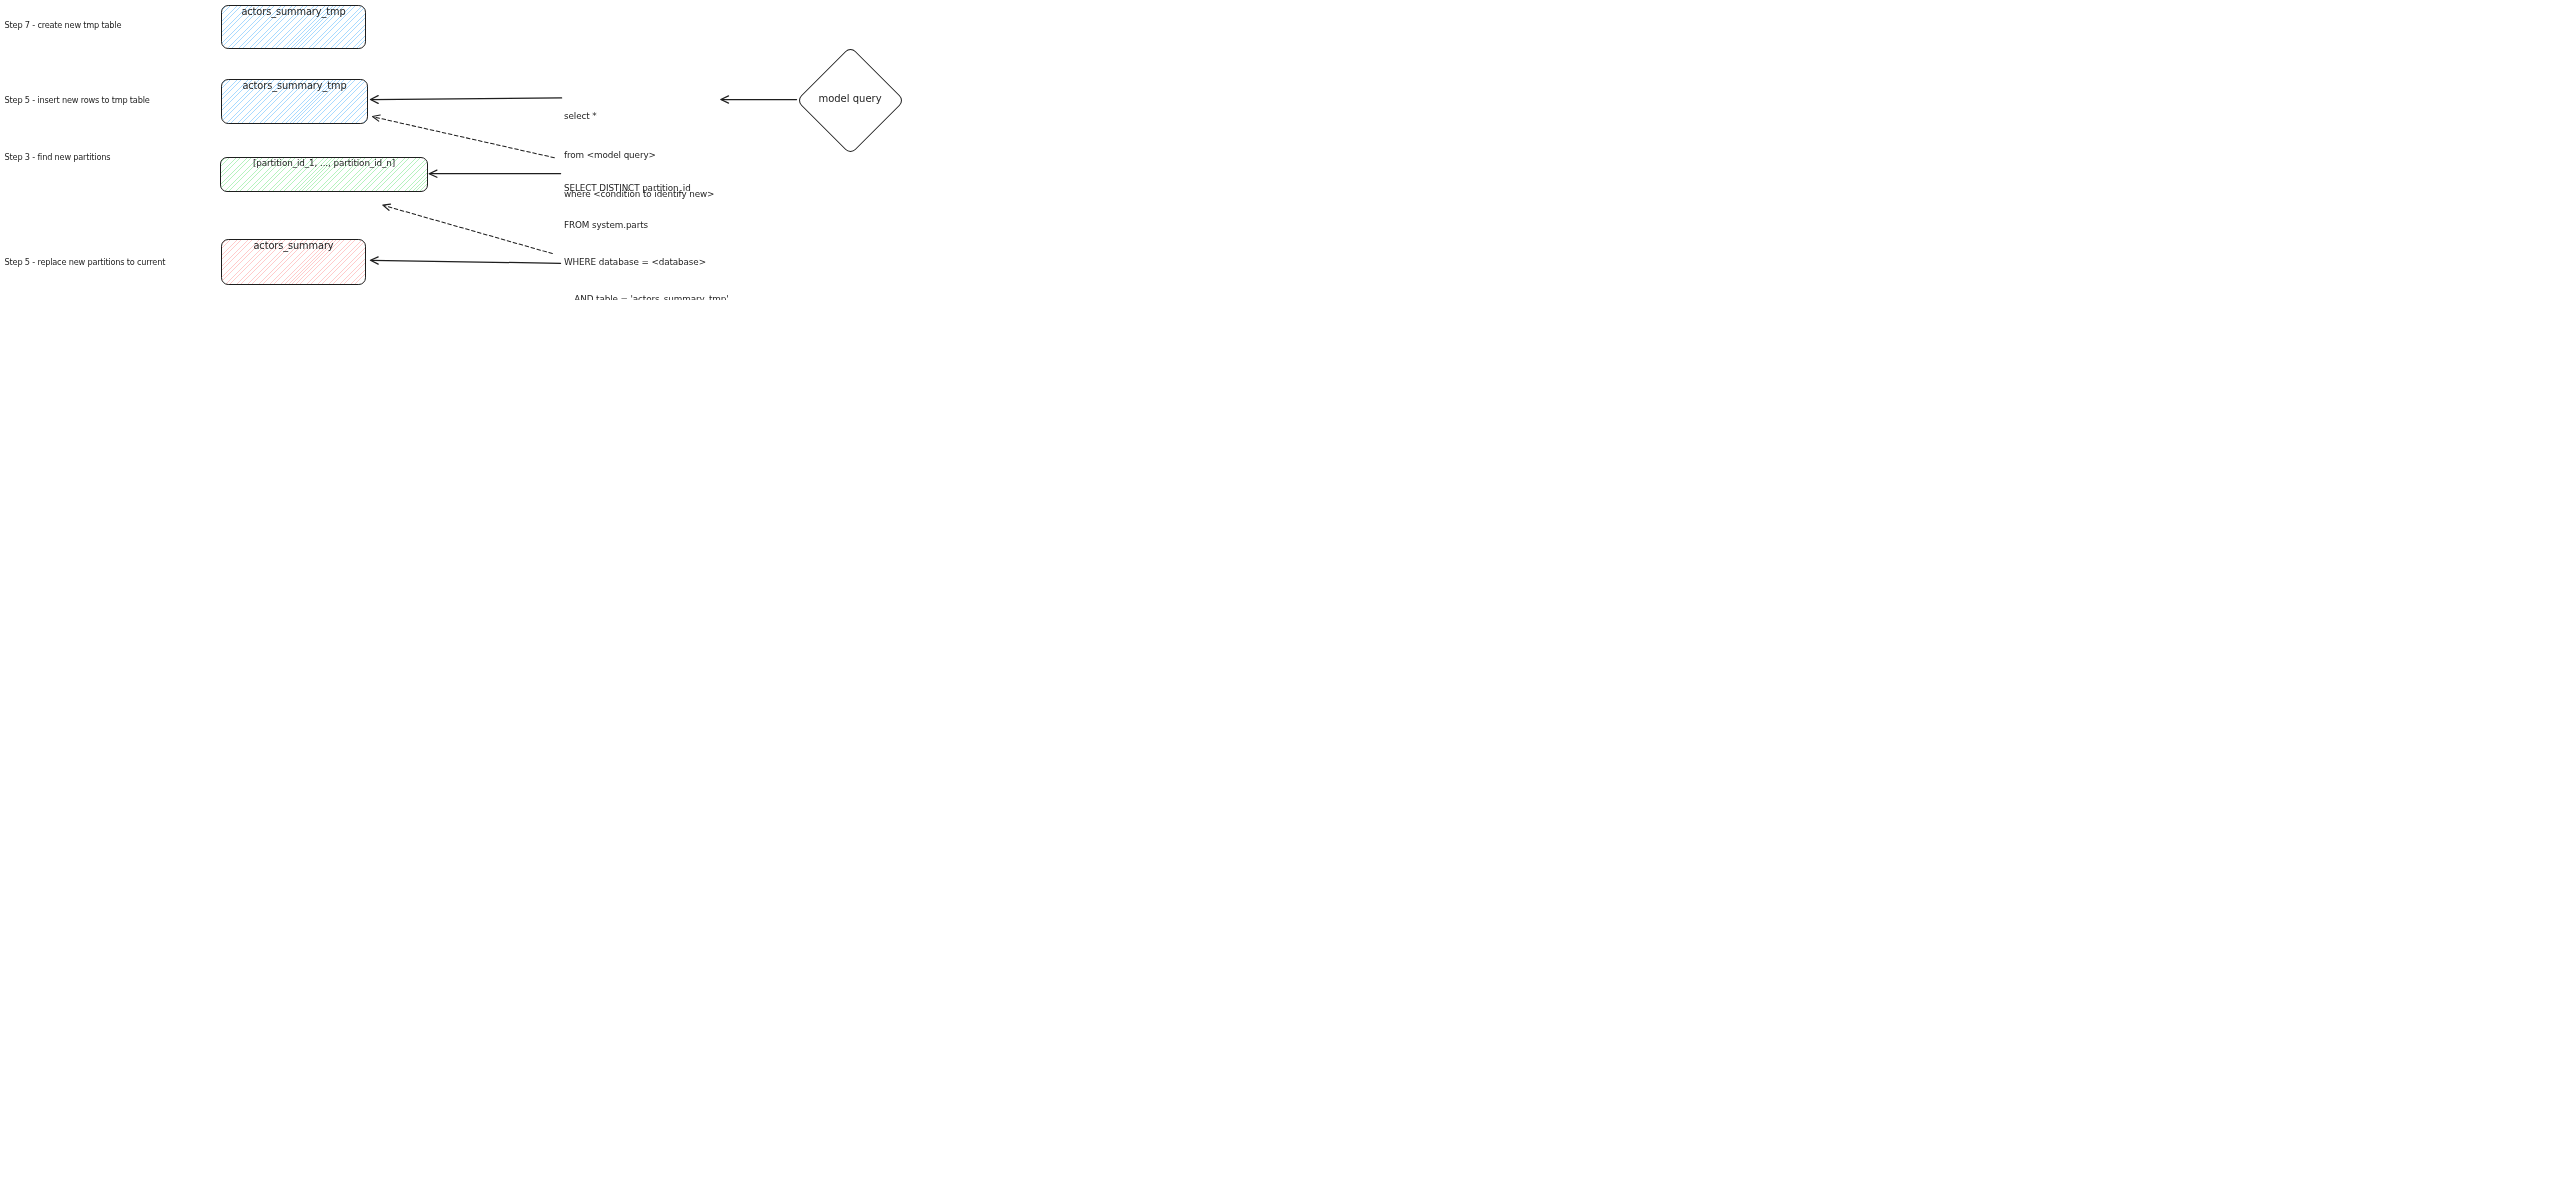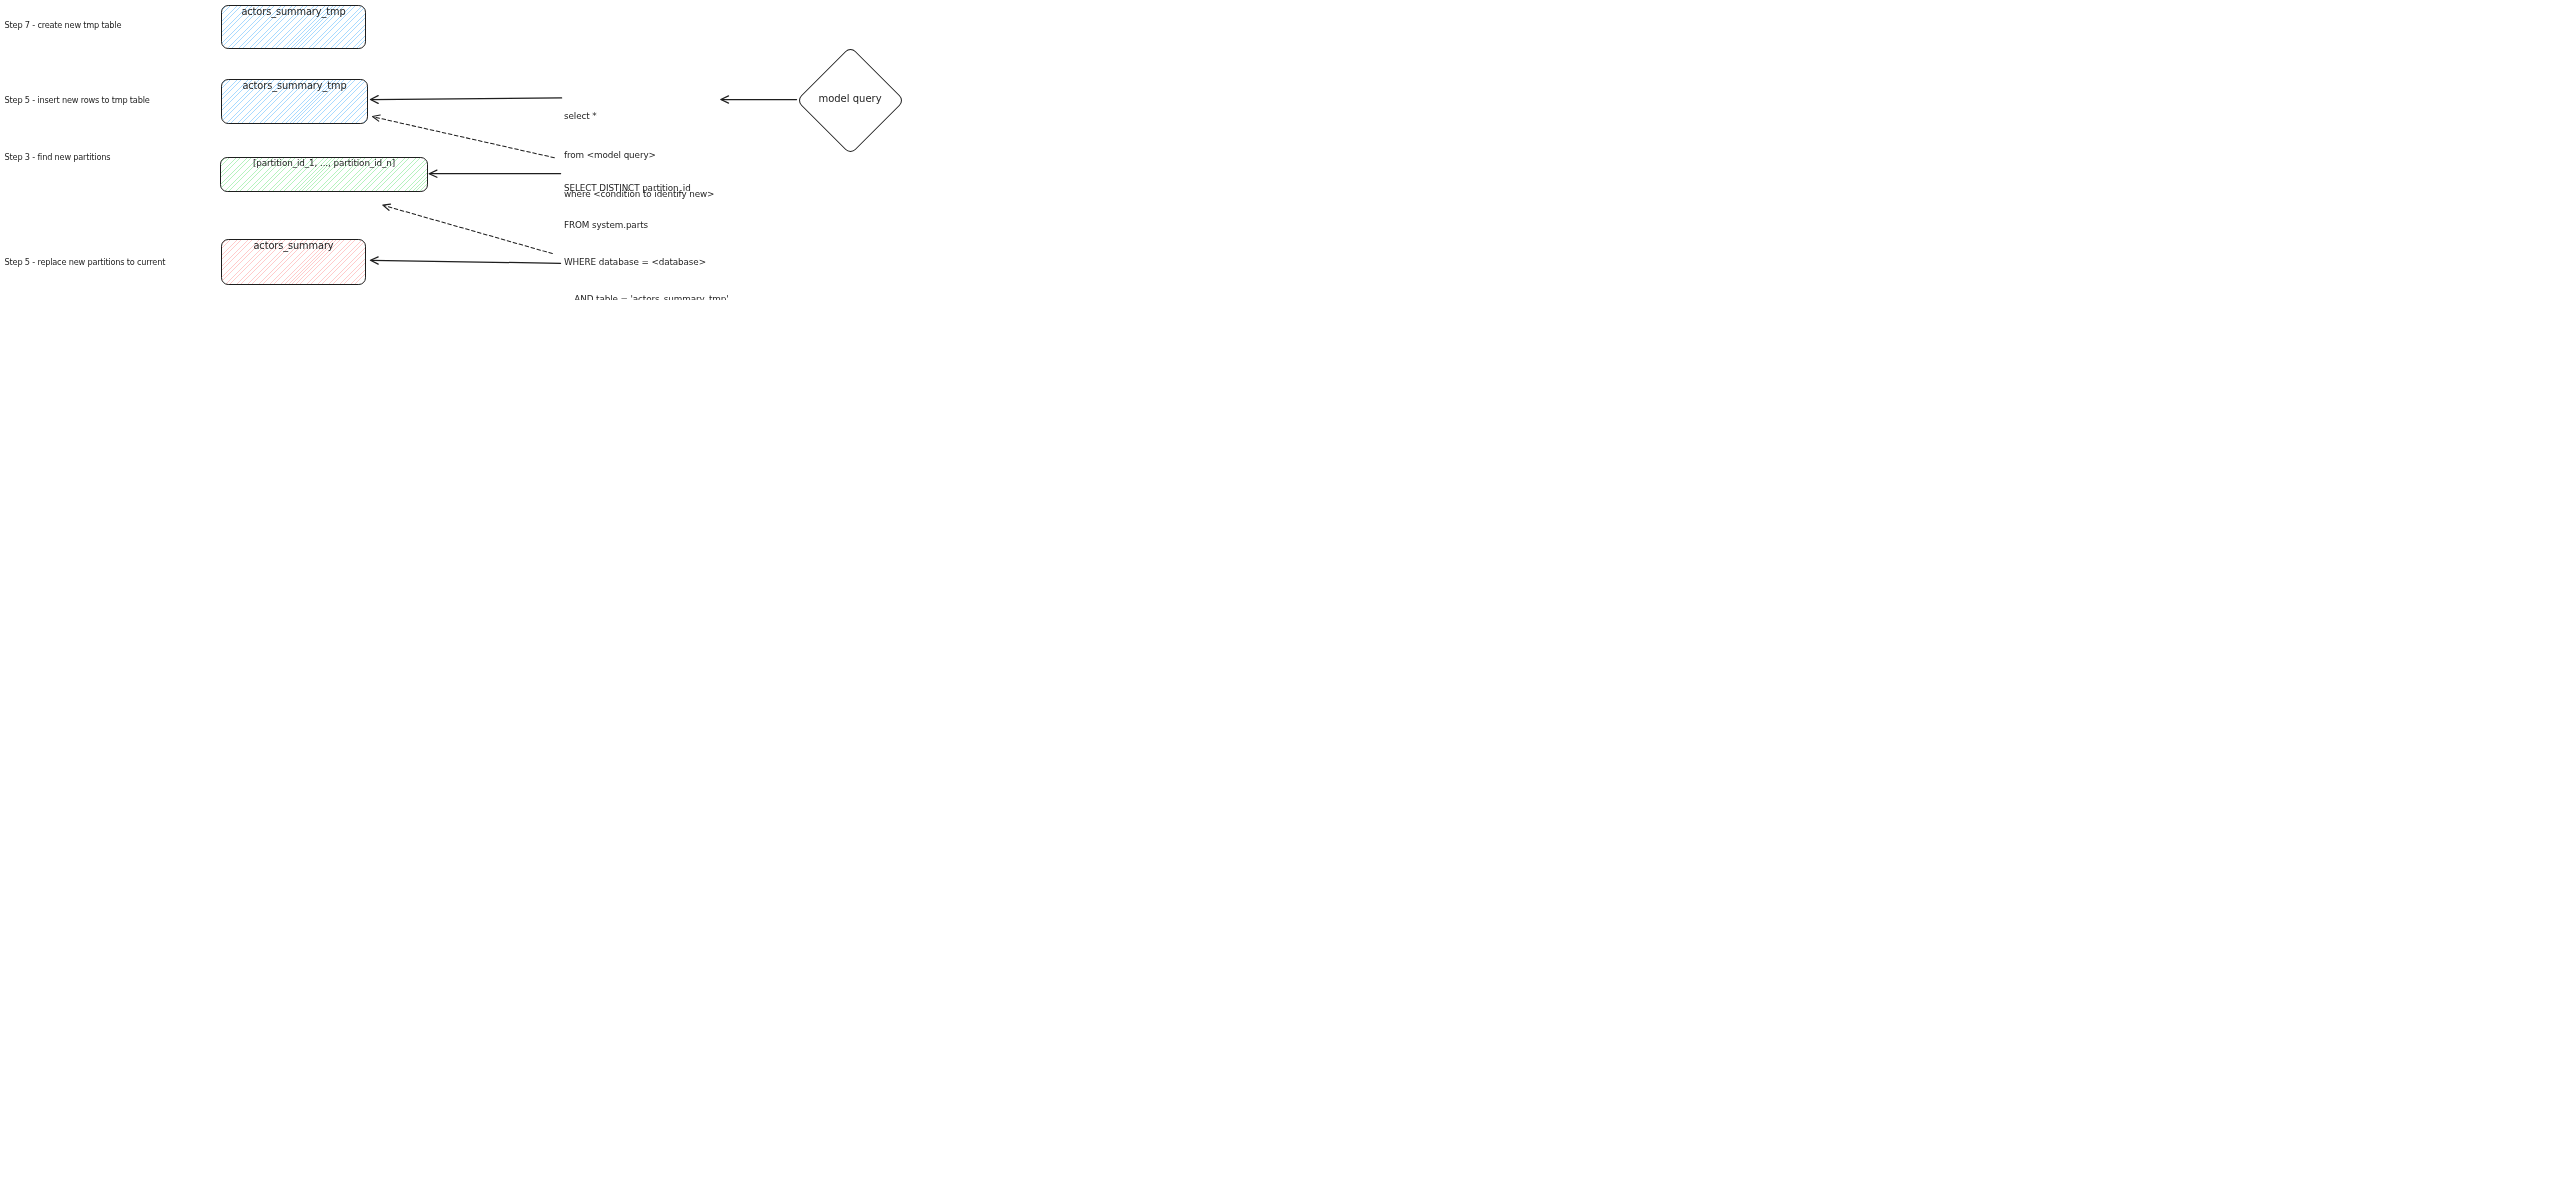--- a/index.html
+++ b/index.html
@@ -43,20 +43,21 @@
   }
   .hatch-blue {
     background-image: repeating-linear-gradient(135deg,
       rgba(165,216,255,0.95) 0px, rgba(165,216,255,0.95) 0.5px,
       transparent 0.5px, transparent 2.6px);
   }
   .hatch-green {
     background-image: repeating-linear-gradient(135deg,
       rgba(178,242,187,0.95) 0px, rgba(178,242,187,0.95) 0.5px,
       transparent 0.5px, transparent 2.6px);
+    border-radius: 7px;
   }
   .hatch-red {
     background-image: repeating-linear-gradient(135deg,
       rgba(255,201,201,0.95) 0px, rgba(255,201,201,0.95) 0.5px,
       transparent 0.5px, transparent 2.6px);
   }
   #box-tmp-1 { left: 221px; top: 4.6px;   width: 143px; height: 42px; }
   #box-tmp-2 { left: 221px; top: 79px; width: 145px; height: 43px; }
   #box-partitions {
     left: 220px; top: 157px; width: 206px; height: 33px;

